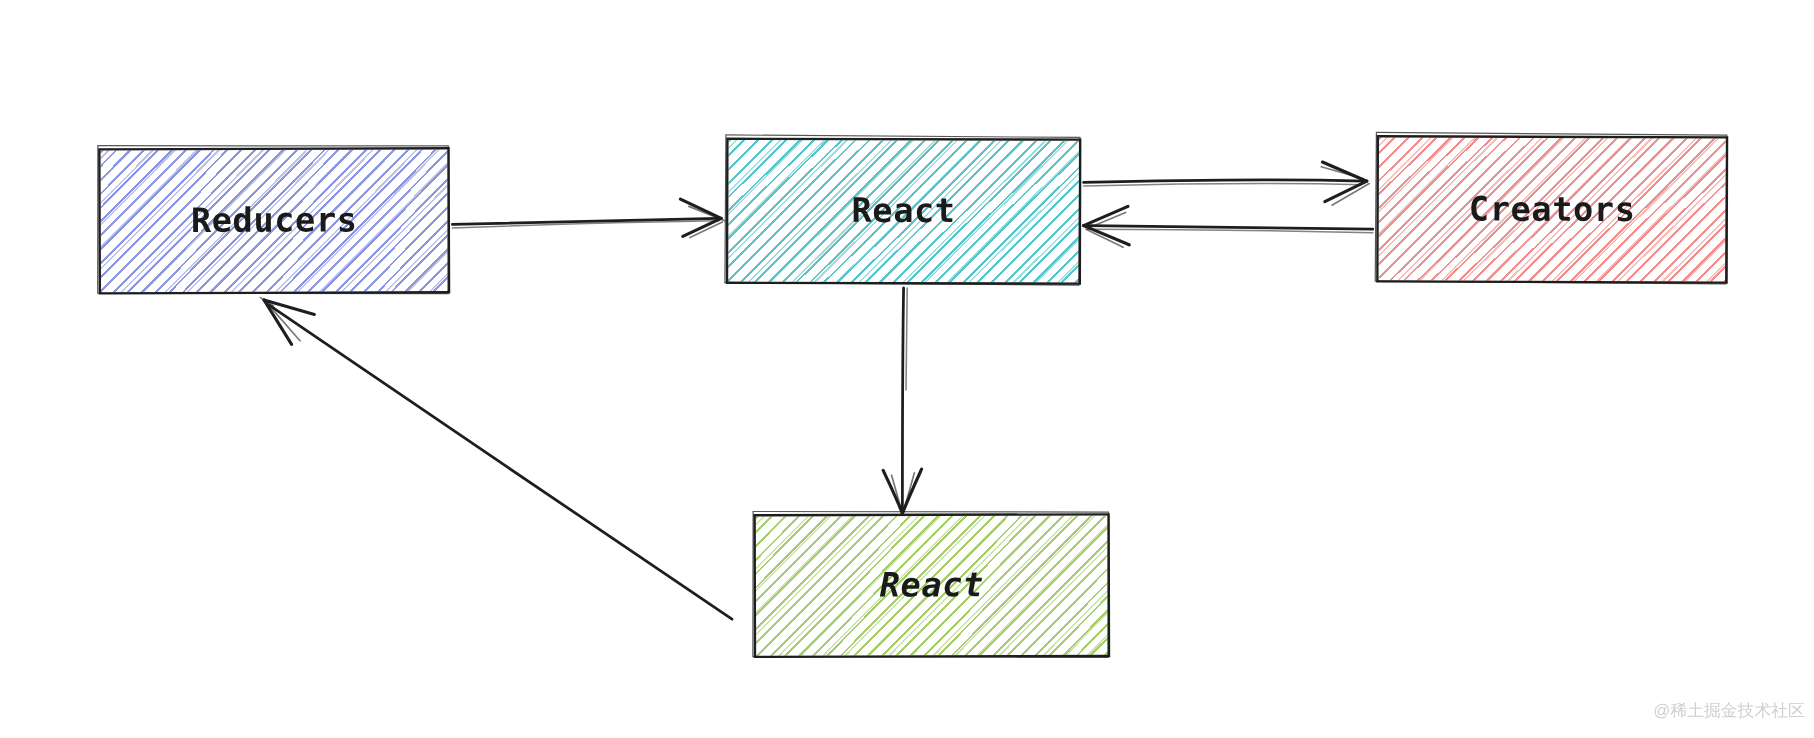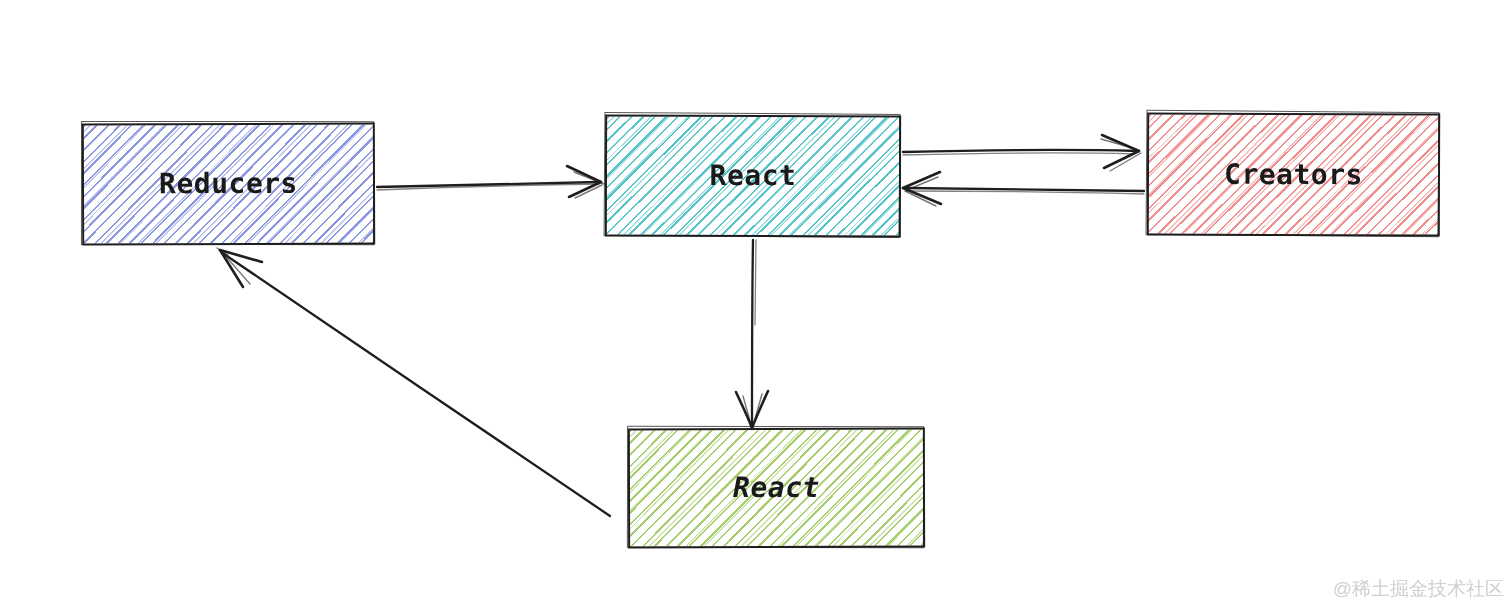--- a/index.html
+++ b/index.html
@@ -75,21 +75,21 @@
   .shaft-od { stroke-width: 1.3px; opacity: 0.55; }
   .head     { stroke-width: 2.6px; }
   .head-od  { stroke-width: 1.4px; opacity: 0.6; }
 
   
   .watermark {
     position: absolute;
     right: 8px;
     bottom: 13px;
     font-family: "Liberation Sans", "DejaVu Sans", sans-serif;
-    font-size: 19px;
+    font-size: 14px;
     color: var(--wm, #cfcfcf);
     user-select: none;
   }
 </style>
 </head>
 <body>
 
 <div class="canvas" style="--bg: #ffffff; --stroke: #1e1e1e; --text: #1a1a1a; --wm: #cfcfcf;">
 
   <div class="node node-action-creators" style="--hatch: #8c97e2; --hatch2: #bcc3ef;">

